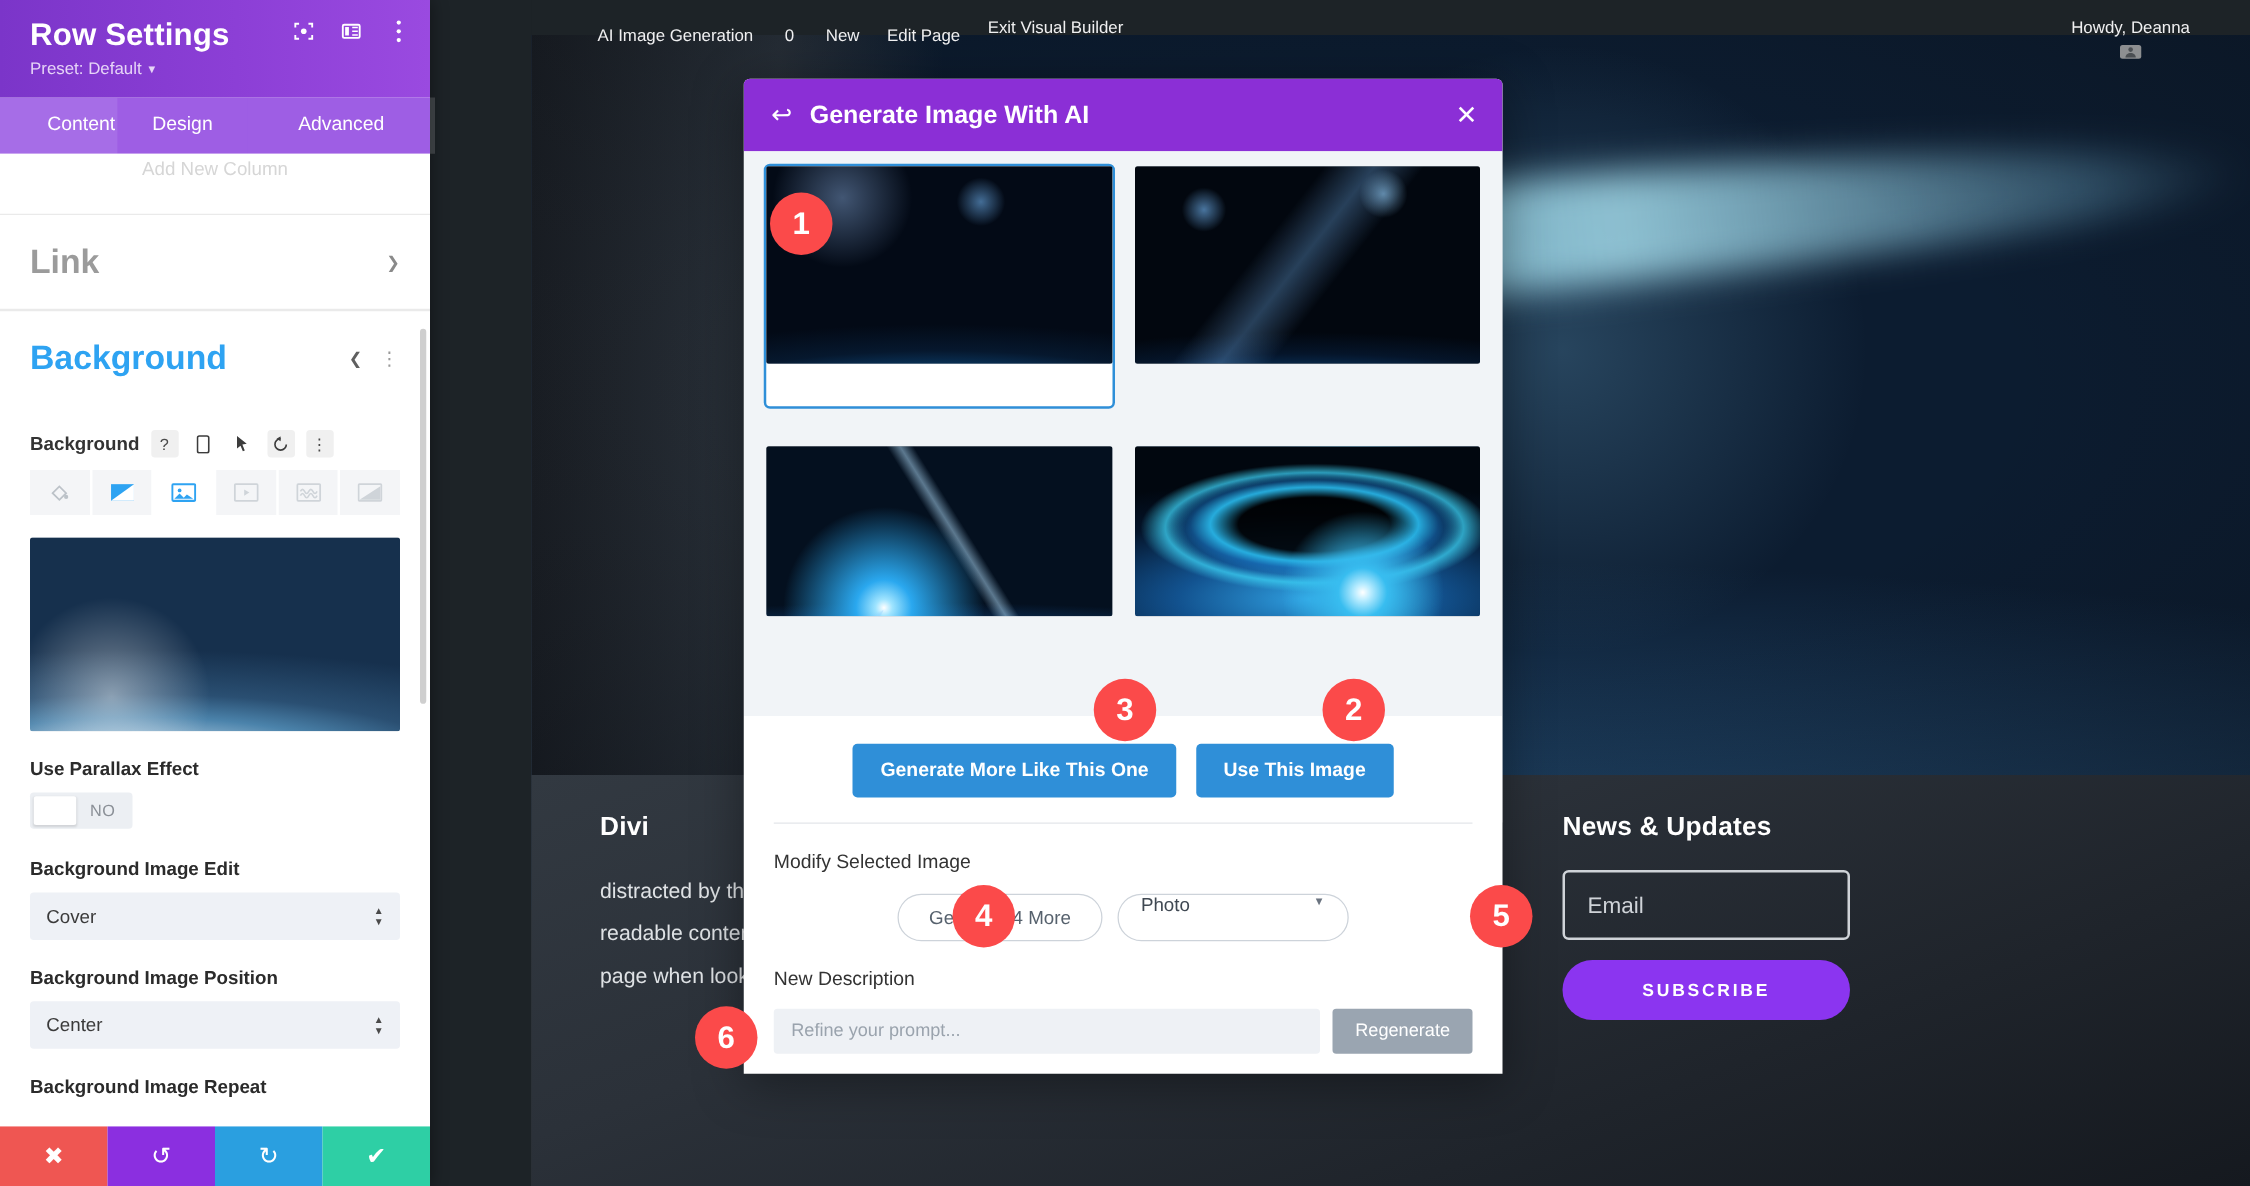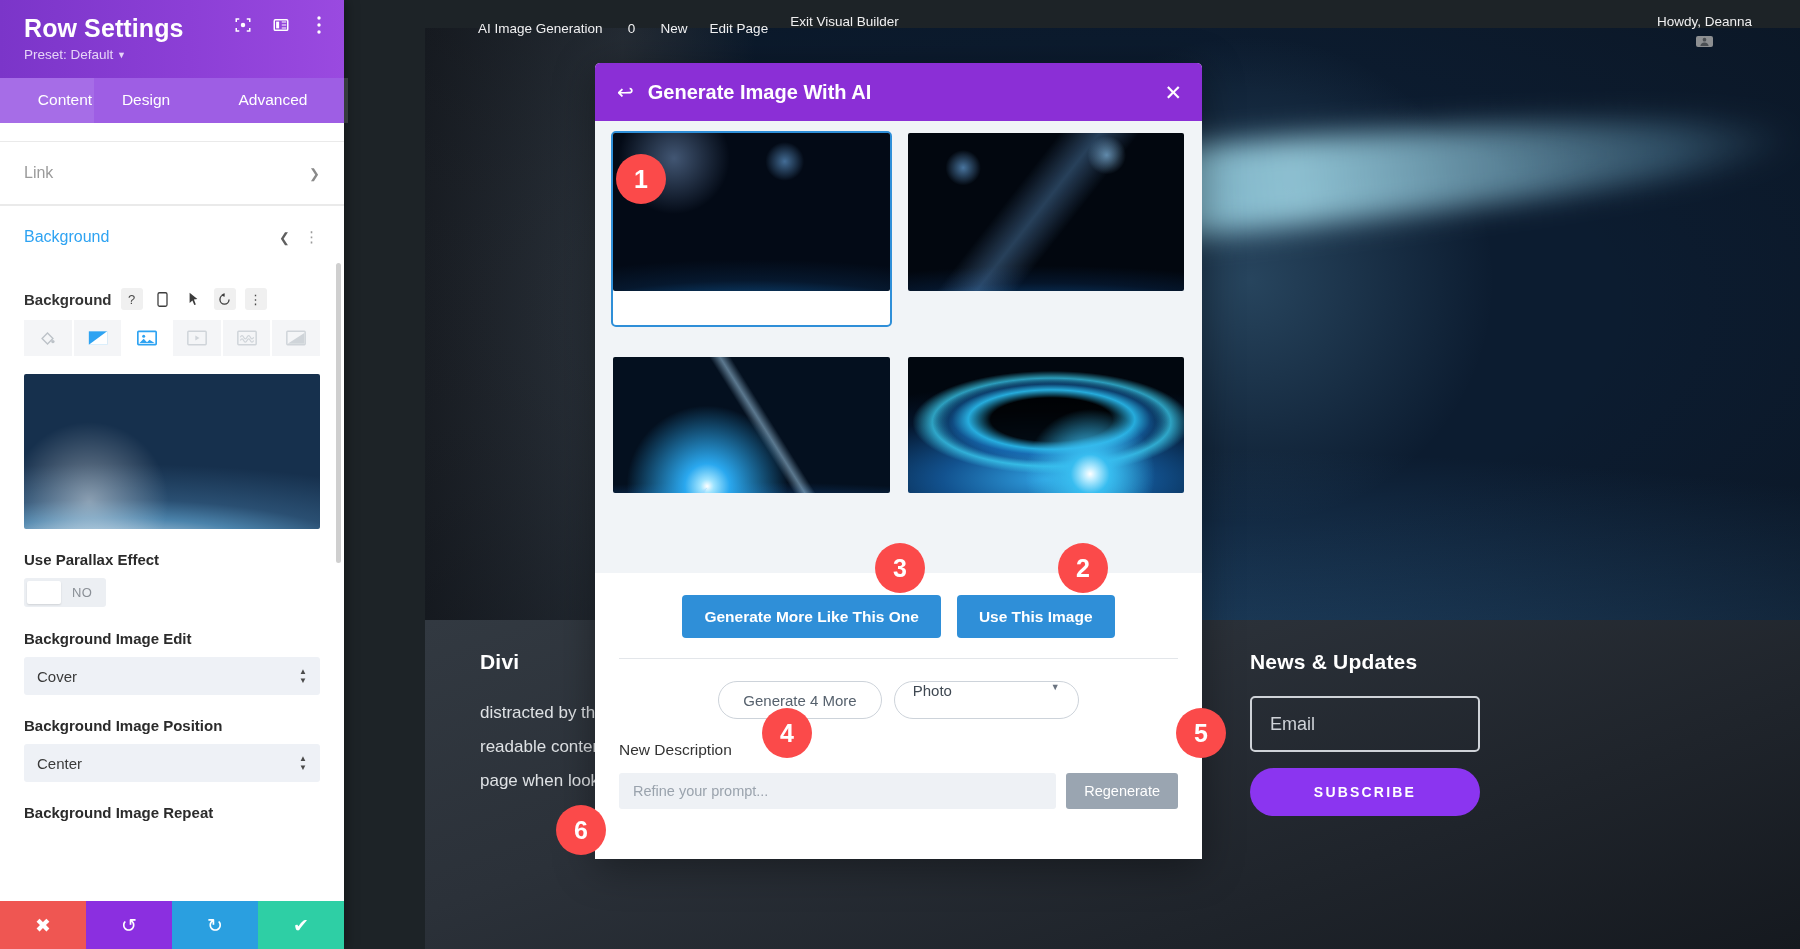--- a/index.html
+++ b/index.html
@@ -38,21 +38,21 @@
   .sp-tab.t2 { width: 104px; }
   .sp-tab.t3 { width: 150px; }
   .sp-tabs-rest { flex: 1; background: #9452e3; }
   .sp-body { flex: 1; overflow: hidden; position: relative; background: #fff; }
   .sp-scroll { position:absolute; inset:0; padding: 0; }
   .ghost-row { height: 30px; color:#d6d6d6; font-size:15px; text-align:center; padding-top:4px; overflow:hidden;}
   .sect-head {
     display:flex; align-items:center; justify-content:space-between;
     padding: 22px 24px 22px; border-bottom: 1px solid #eaeaea; border-top:1px solid #eaeaea;
   }
-  .sect-head .title { font-size: 16px; color: #9b9b9b; font-weight: 400;}
+  .sect-head .title { font-size: 27px; color: #9b9b9b; font-weight: 700;}
   .sect-head.open .title { color: #2ea3f2; }
   .chev { color:#8a8a8a; font-size: 13px; }
   .sect-head.open .chev { color:#5f5f5f; }
   .dots-v { color:#9a9a9a; font-size:15px; margin-left:14px; letter-spacing:1px;}
   .field { padding: 0 24px; }
   .field-label-row { display:flex; align-items:center; gap: 9px; margin: 20px 0 10px; }
   .field-label { font-size: 15px; color:#333; font-weight: 600; }
   .mini-ico {
     width: 22px; height: 22px; border-radius: 3px; display:flex;
     align-items:center; justify-content:center; color:#4a4a4a; font-size: 13px;
@@ -389,20 +389,21 @@
       </div>
 
       <div class="btn-row">
         <button class="btn-primary">Generate More Like This One</button>
         <button class="btn-primary">Use This Image</button>
       </div>
 
       <div class="divider"></div>
 
       <div class="modify-sec">
+        <div class="modify-label">Modify Selected Image</div>
         <div class="modify-controls">
           <button class="pill-btn">Generate 4 More</button>
           <div class="pill-select">
             <span>Photo</span>
             <span class="ar">▼</span>
           </div>
         </div>
       </div>
 
       <div class="newdesc-sec">
@@ -449,20 +450,21 @@
     <div class="sp-tabs">
       <div class="sp-tab t1">Content</div>
       <div class="sp-tab t2">Design</div>
       <div class="sp-tab t3">Advanced</div>
       <div class="sp-tabs-rest"></div>
     </div>
 
     <div class="sp-body">
       <div class="sp-scroll">
 
+        <div class="ghost-row">Add New Column</div>
 
         <div class="sect-head" style="margin-top:18px;">
           <span class="title">Link</span>
           <span class="chev">❯</span>
         </div>
 
         <div class="sect-head open" style="border-bottom:none;">
           <span class="title">Background</span>
           <span style="display:flex;align-items:center;">
             <span class="chev">❮</span>

